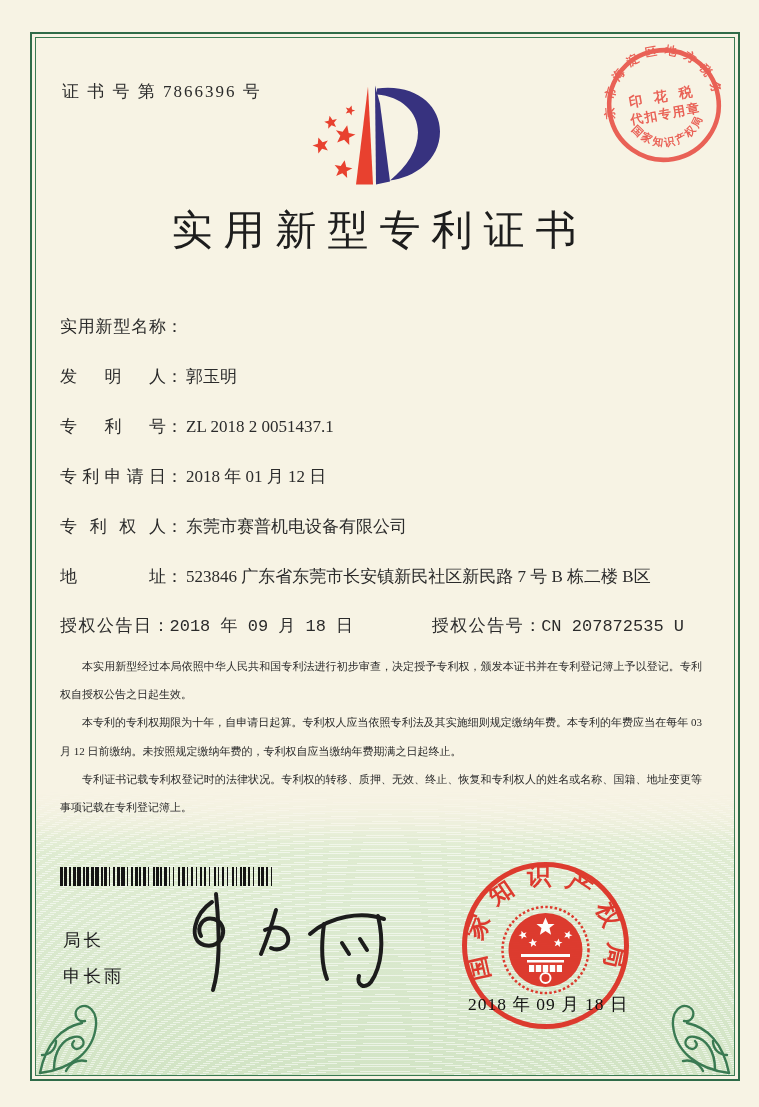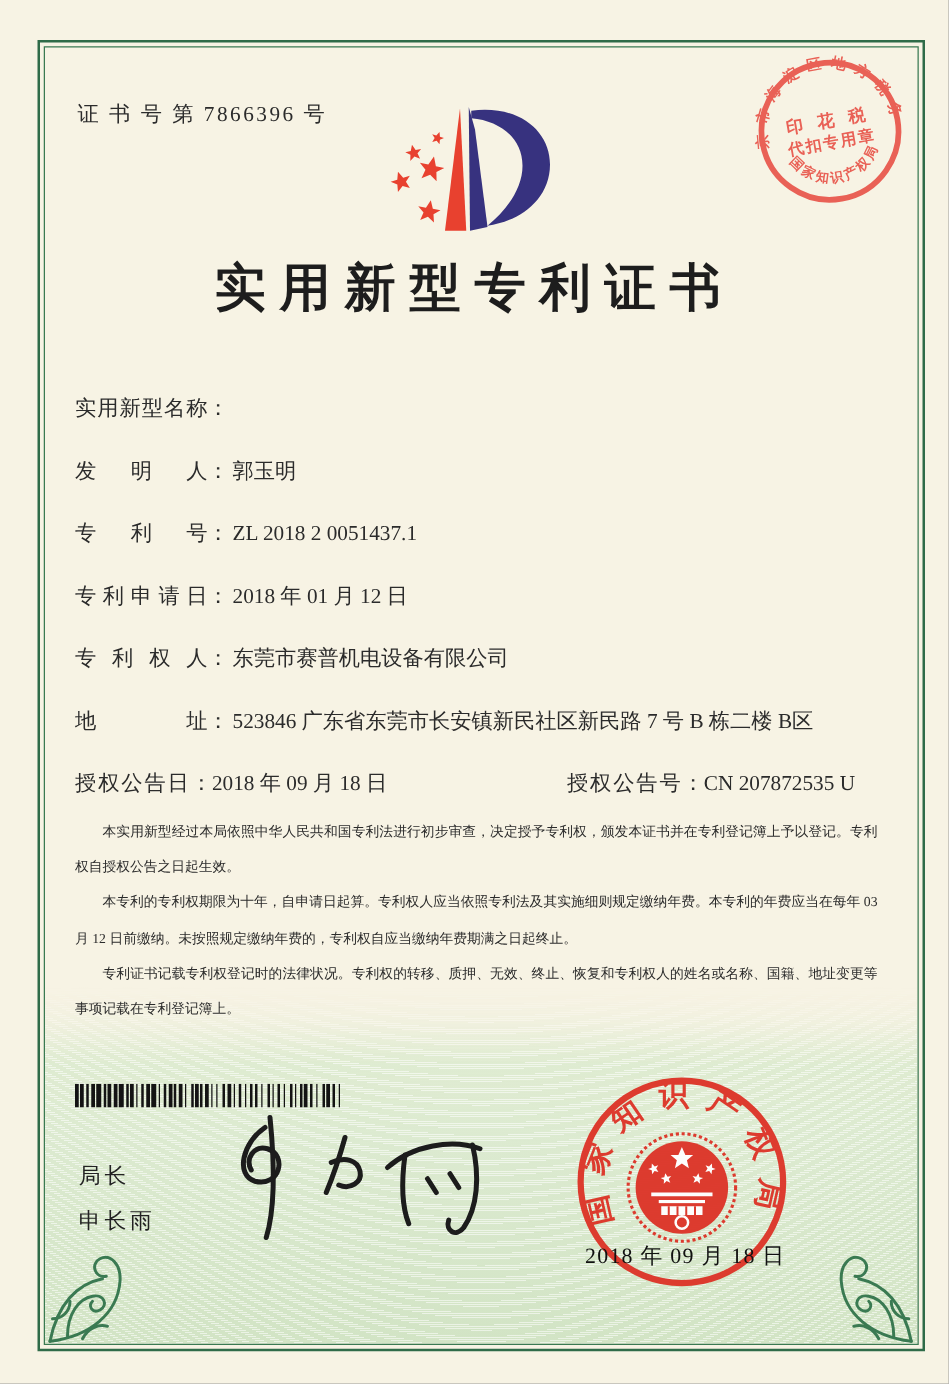--- a/index.html
+++ b/index.html
@@ -21,28 +21,28 @@
       linear-gradient(180deg, rgba(219,234,206,0) 0%, rgba(219,234,206,.85) 18%, #dcead0 45%, #d2e4c5 100%);
     -webkit-mask-image:linear-gradient(180deg, transparent 0, #000 22%);
             mask-image:linear-gradient(180deg, transparent 0, #000 22%);
   }
   
   .cert-no { position:absolute; left:62px; top:80px; font-size:17px; letter-spacing:2px; z-index:2; }
   .logo { position:absolute; left:300px; top:76px; width:145px; height:118px; z-index:2; }
   .tax-stamp { position:absolute; left:593px; top:34px; width:142px; height:142px;
     transform:rotate(-10deg); z-index:2; opacity:.92; }
   .title { position:absolute; top:203px; left:0; width:100%; text-align:center;
-    font-size:41px; font-weight:700; letter-spacing:11px; color:#1d1d1d; z-index:2; }
+    font-size:41px; font-weight:400; letter-spacing:11px; color:#1d1d1d; z-index:2; }
   
   .fields { position:absolute; left:60px; top:312px; width:642px; z-index:2; font-size:17px; }
   .frow { display:flex; align-items:flex-start; margin-bottom:21px; line-height:29px; }
   .flabel { flex:0 0 106px; text-align:justify; text-align-last:justify; white-space:nowrap; }
   .fcolon { flex:0 0 20px; }
   .fvalue { flex:1 1 auto; }
-  .grant-row { display:flex; margin-top:0; line-height:29px; }
+  .grant-row { display:flex; margin-top:0; line-height:29px;font-family:Liberation Mono, monospace; }
   .grant-g { display:flex; }
   .grant-g.second { margin-left:auto; padding-right:18px; }
   .glabel { letter-spacing:1.5px; }
   
   .paras { position:absolute; left:60px; top:652px; width:642px; z-index:2;
     font-size:11px; line-height:28.2px; text-align:justify; }
   .paras p { text-indent:2em; }
   
   .barcode { position:absolute; left:60px; top:867px; width:215px; height:19px;
     font-size:0; white-space:nowrap; overflow:hidden; z-index:2; }

